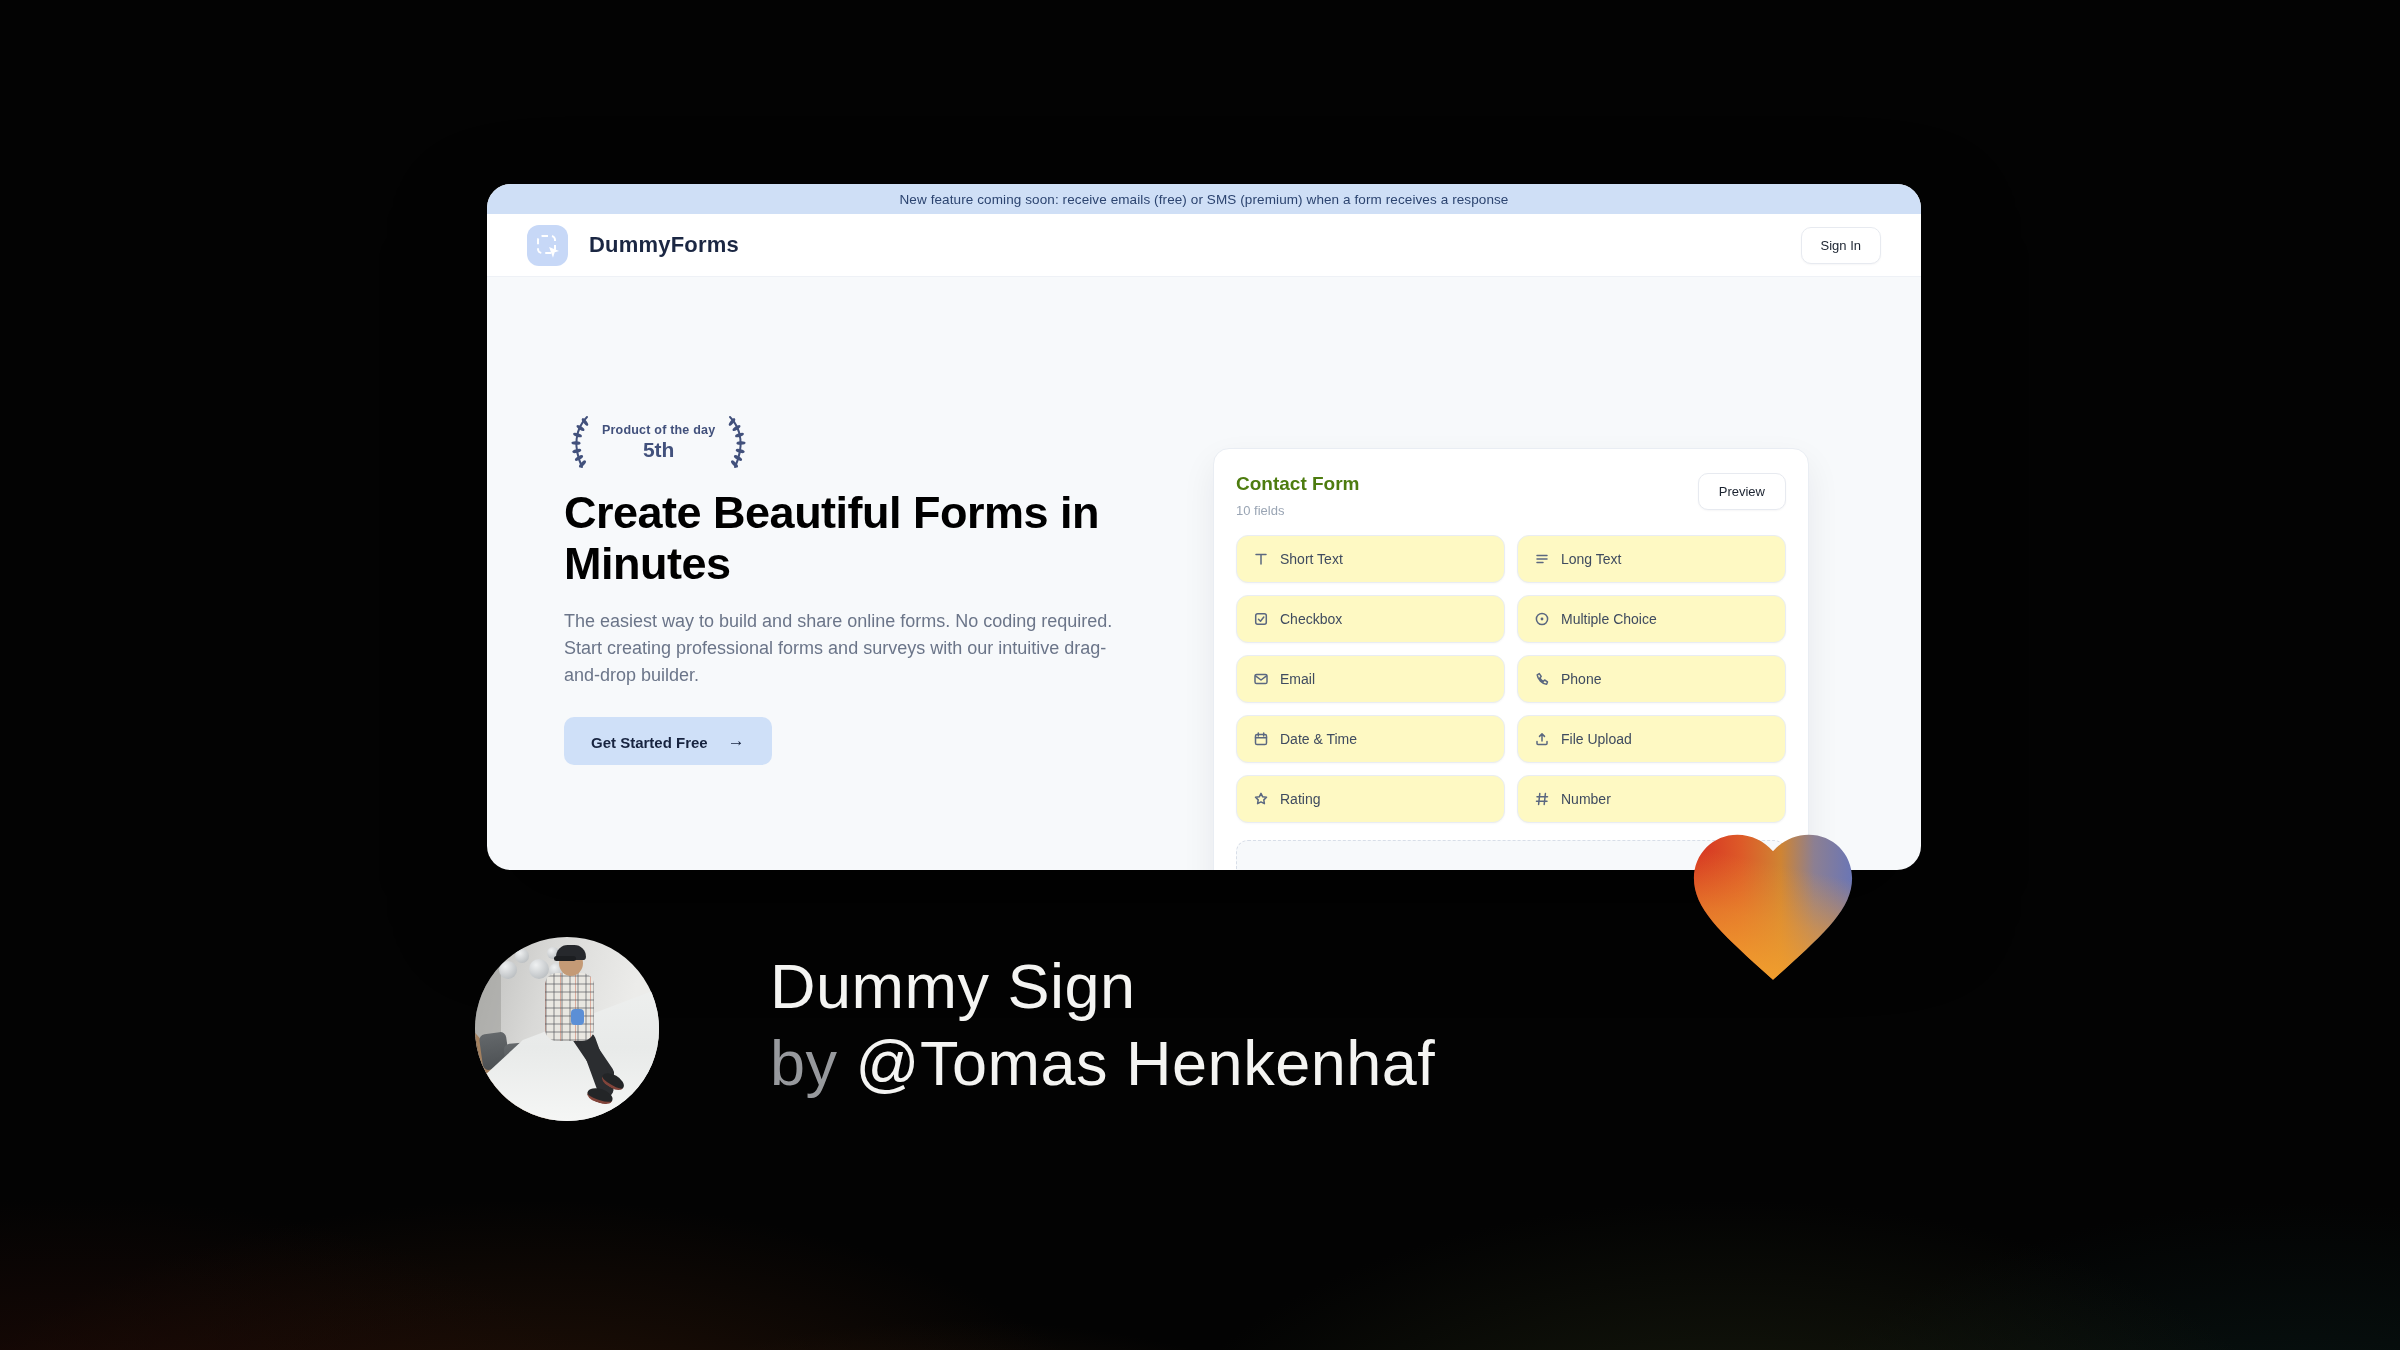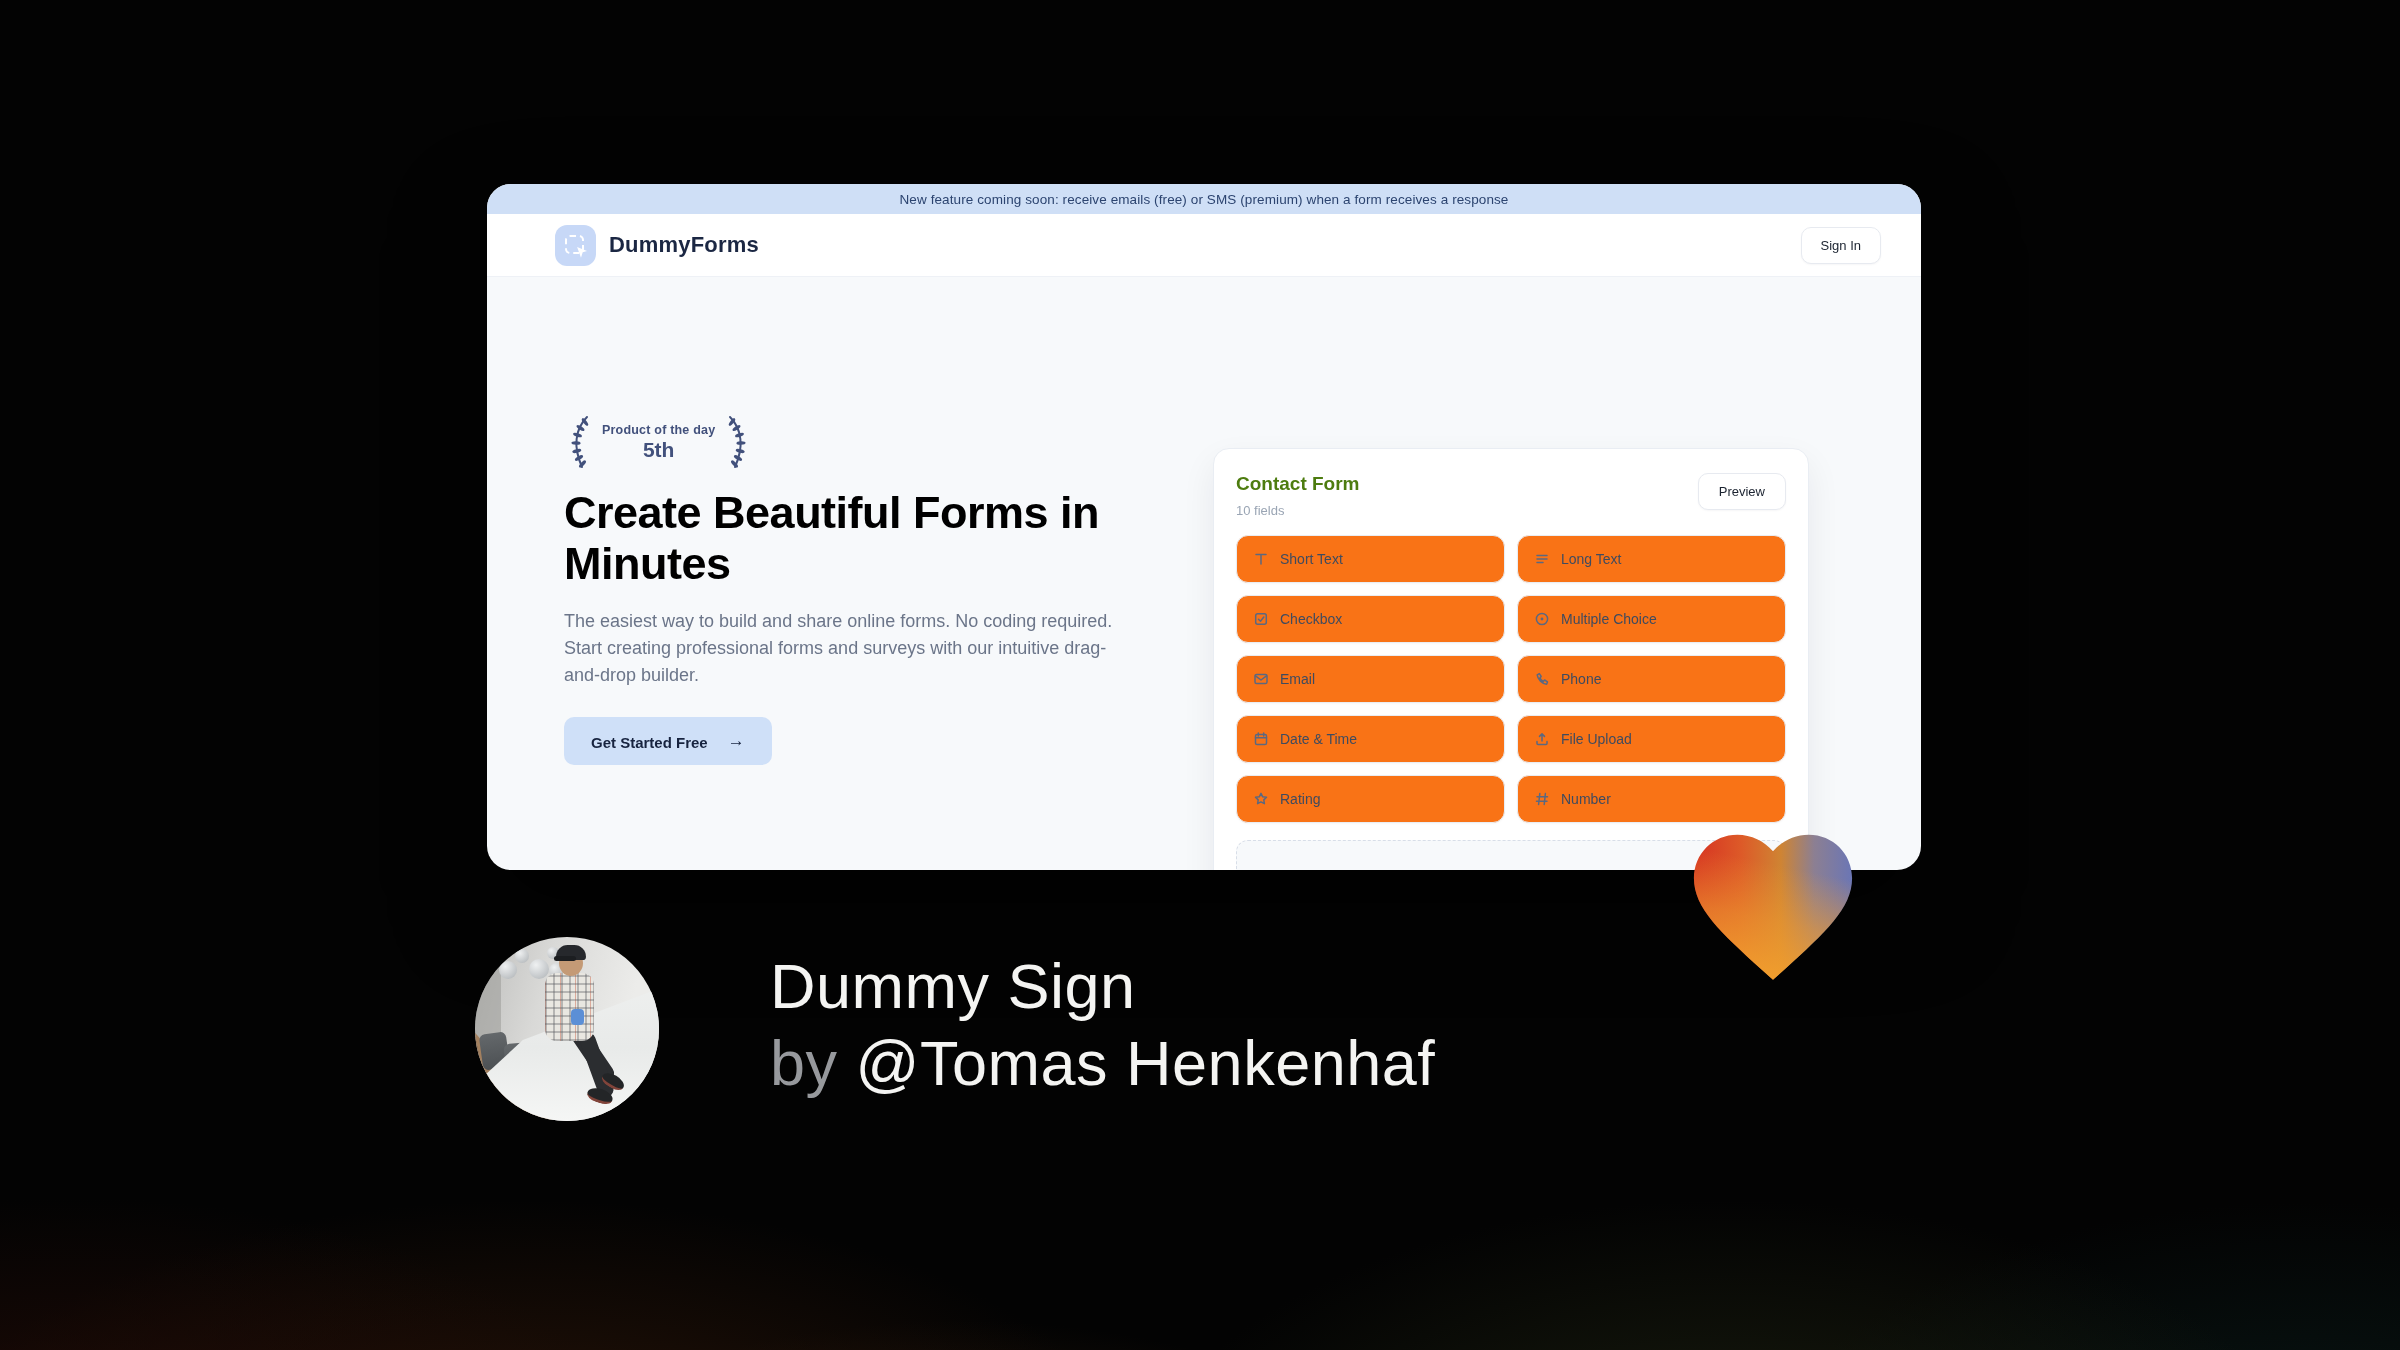--- a/index.html
+++ b/index.html
@@ -30,21 +30,21 @@
   }
   .banner{
     height:30px; flex:0 0 30px; background:#cfdff6; color:#2c4470;
     display:flex; align-items:center; justify-content:center;
     font-size:13.5px; letter-spacing:.1px;
   }
   .topbar{
     height:63px; flex:0 0 63px; background:#ffffff; border-bottom:1px solid #eef1f6;
     display:flex; align-items:center; justify-content:space-between; padding:0 40px;
   }
-  .brand{ display:flex; align-items:center; gap:13px;margin-left:28px; }
+  .brand{ display:flex; align-items:center; gap:21px; }
   .logo-mark{
     width:41px; height:41px; border-radius:12px; background:#c7d8f7; position:relative;
   }
   .logo-dash{
     position:absolute; left:10px; top:10px; width:19px; height:19px;
     border:2px dashed #ffffff; border-radius:5px;
   }
   .logo-cursor{ position:absolute; right:7px; bottom:7px; }
   .brand-name{ font-size:22px; font-weight:700; color:#1b2743; letter-spacing:.2px; }
   .btn{
@@ -84,21 +84,21 @@
     box-shadow:0 14px 34px rgba(15,23,42,.07); padding:24px 22px 24px 22px;
   }
   .card-head{ display:flex; justify-content:space-between; align-items:flex-start; }
   .card-title{ font-size:19px; font-weight:700; color:#4d7c0f; }
   .card-sub{ margin-top:8px; font-size:13px; color:#9aa5b4; }
   .preview-btn{ padding:10px 20px; border-radius:10px; }
   .field-grid{
     margin-top:17px; display:grid; grid-template-columns:1fr 1fr; gap:12px;
   }
   .field-item{
-    height:48px; background:#f97316; border:1px solid #e9edf3; border-radius:12px;
+    height:48px; background:#fef9c3; border:1px solid #e9edf3; border-radius:12px;
     display:flex; align-items:center; gap:11px; padding:0 16px;
     font-size:14px; color:#3f4b5f; cursor:grab;
     box-shadow:0 1px 2px rgba(16,24,40,.03);
   }
   .field-item svg{ flex:0 0 auto; }
   .dropzone{
     margin-top:17px; height:50px; border:1.5px dashed #d8dee8; border-radius:12px;
     background:#f7f9fb; display:flex; align-items:center; justify-content:center;
     font-size:13.5px; color:#98a2b3;
   }

